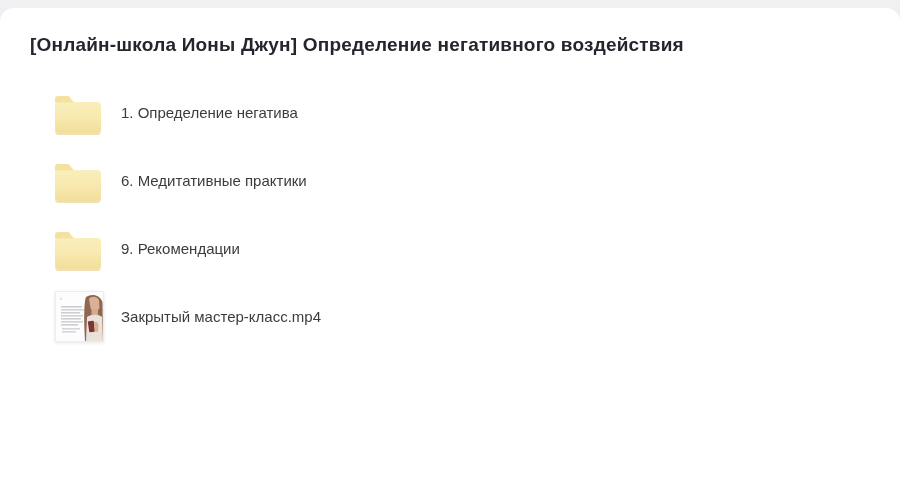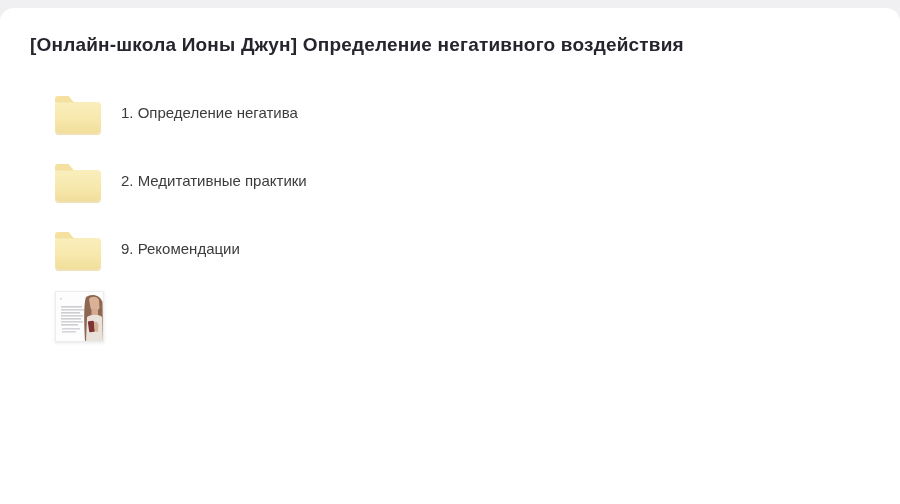--- a/index.html
+++ b/index.html
@@ -66,21 +66,21 @@
       <span class="icon-cell">
           <span class="folder"></span>
         </span>
       <span class="label">1. Определение негатива</span>
     </div>
 
     <div class="row">
       <span class="icon-cell">
           <span class="folder"></span>
         </span>
-      <span class="label">2. Медитативные практики</span>
+      <span class="label">6. Медитативные практики</span>
     </div>
 
     <div class="row">
       <span class="icon-cell">
           <span class="folder"></span>
         </span>
       <span class="label">9. Рекомендации</span>
     </div>
 
     <div class="row">
@@ -102,16 +102,17 @@
 
             <path d="M30,5 C36,1 44,3 46.5,10 L47,49 L29,49 C28,32 27.5,12 30,5 Z" fill="#8d6750"></path>
             <path d="M33,7 C35,4 41,4 43,8 L43.5,16 C42,20 36,20 34.5,16 Z" fill="#d9b197"></path>
             <rect x="35.5" y="17" width="6.5" height="7" fill="#d4ab90"></rect>
             <path d="M31,25 C35,22 43,22 46,25 L47,49 L30,49 Z" fill="#e9e2da"></path>
             <rect x="32.5" y="29" width="6" height="11" rx="1" fill="#7c3434" transform="rotate(-8 35.5 34.5)"></rect>
             <path d="M38,30 C40,29 42,30 42.5,33 L42,40 L38.5,39 Z" fill="#d9b197"></path>
           </svg>
         </span>
       </span>
+      <span class="label">Закрытый мастер-класс.mp4</span>
     </div>
 
   </div>
 </div>
 
 </body></html>

